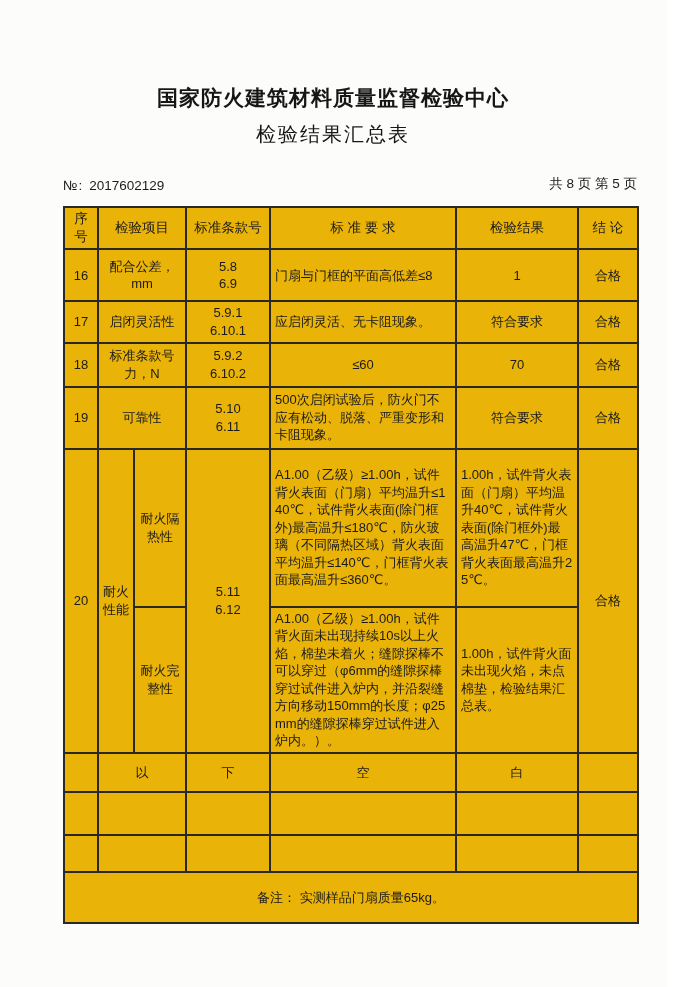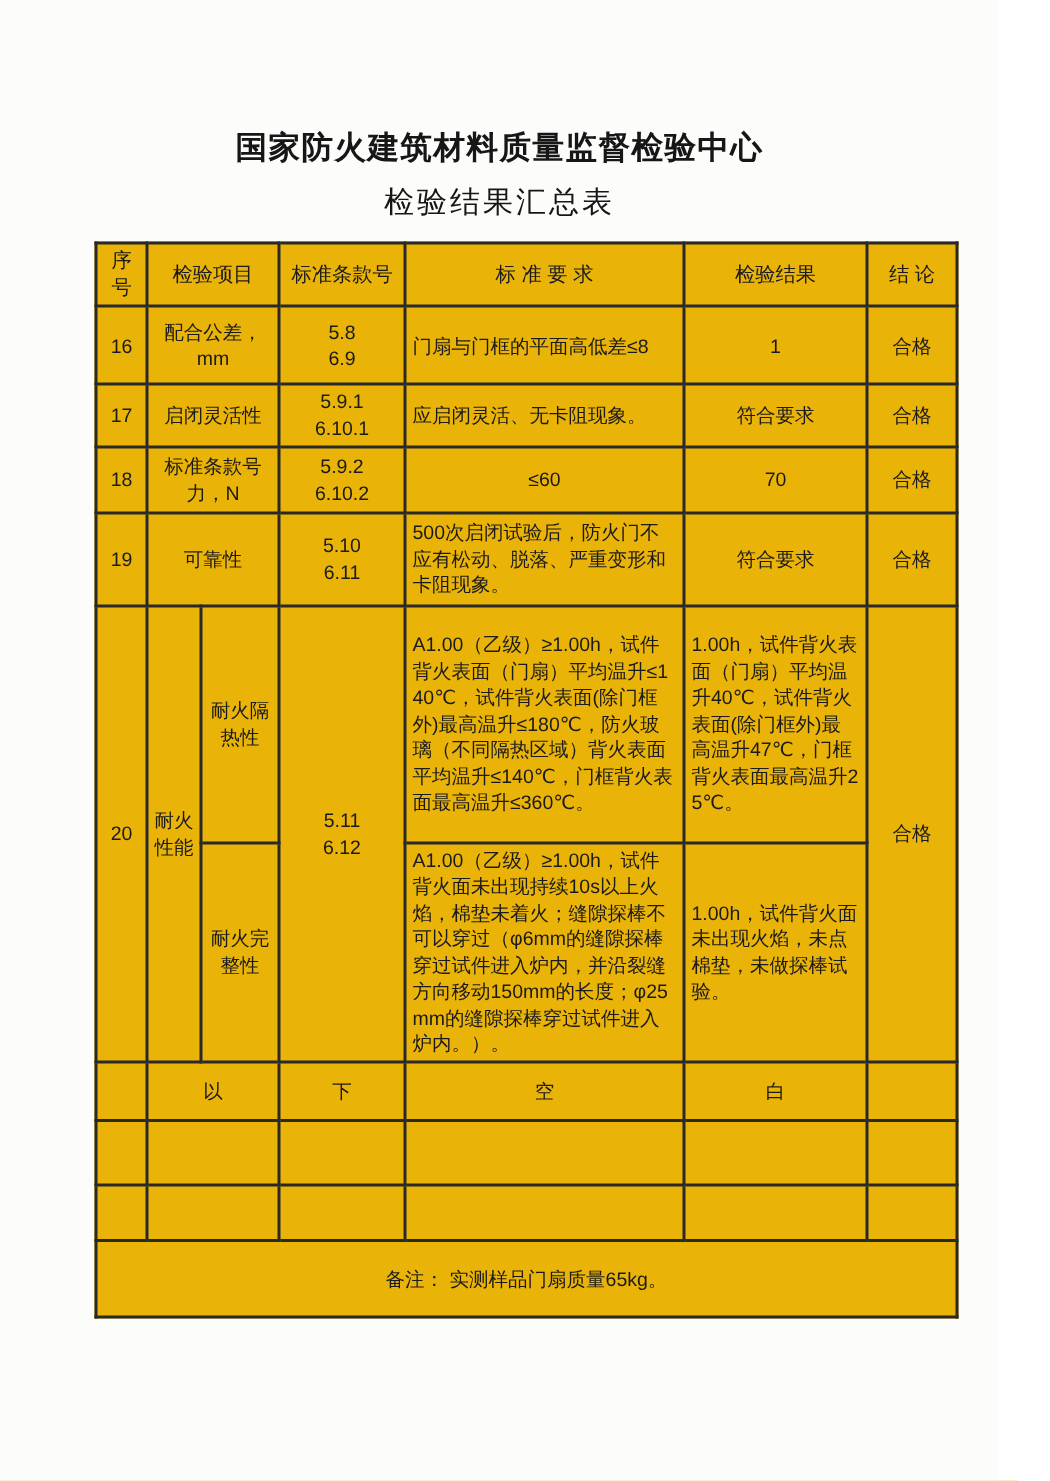--- a/index.html
+++ b/index.html
@@ -78,20 +78,26 @@
   }
 </style>
 </head>
 <body>
 
 <div class="page">
 
   <div class="doc-title">国家防火建筑材料质量监督检验中心</div>
   <div class="doc-subtitle">检验结果汇总表</div>
 
+  <div class="meta-row">
+    <div>
+      <span class="no-label">№:</span><span class="no-value">2017602129</span>
+    </div>
+    <div>共 8 页 第 5 页</div>
+  </div>
 
   <table class="main">
     <colgroup>
       <col style="width:34px">
         <col style="width:36px">
         <col style="width:52px">
       <col style="width:84px">
         <col style="width:186px">
         <col style="width:122px">
       <col style="width:60px">
@@ -159,21 +165,21 @@
 6.12</td>
       <td class="l body-sm">A1.00（乙级）≥1.00h，试件背火表面（门扇）平均温升≤140℃，试件背火表面(除门框外)最高温升≤180℃，防火玻璃（不同隔热区域）背火表面平均温升≤140℃，门框背火表面最高温升≤360℃。</td>
       <td class="l body-sm">1.00h，试件背火表面（门扇）平均温升40℃，试件背火表面(除门框外)最高温升47℃，门框背火表面最高温升25℃。</td>
       <td class="c" rowspan="2">合格</td>
     </tr>
 
     <tr style="height:146px">
       <td class="c pre">耐火完
 整性</td>
       <td class="l body-sm">A1.00（乙级）≥1.00h，试件背火面未出现持续10s以上火焰，棉垫未着火；缝隙探棒不可以穿过（φ6mm的缝隙探棒穿过试件进入炉内，并沿裂缝方向移动150mm的长度；φ25mm的缝隙探棒穿过试件进入炉内。）。</td>
-      <td class="l body-sm">1.00h，试件背火面未出现火焰，未点棉垫，未做探棒试验。</td>
+      <td class="l body-sm">1.00h，试件背火面未出现火焰，未点棉垫，检验结果汇总表。</td>
     </tr>
 
     <tr style="height:39px">
       <td></td>
       <td class="c" colspan="2">以</td>
       <td class="c">下</td>
       <td class="c">空</td>
       <td class="c">白</td>
       <td></td>
     </tr>

